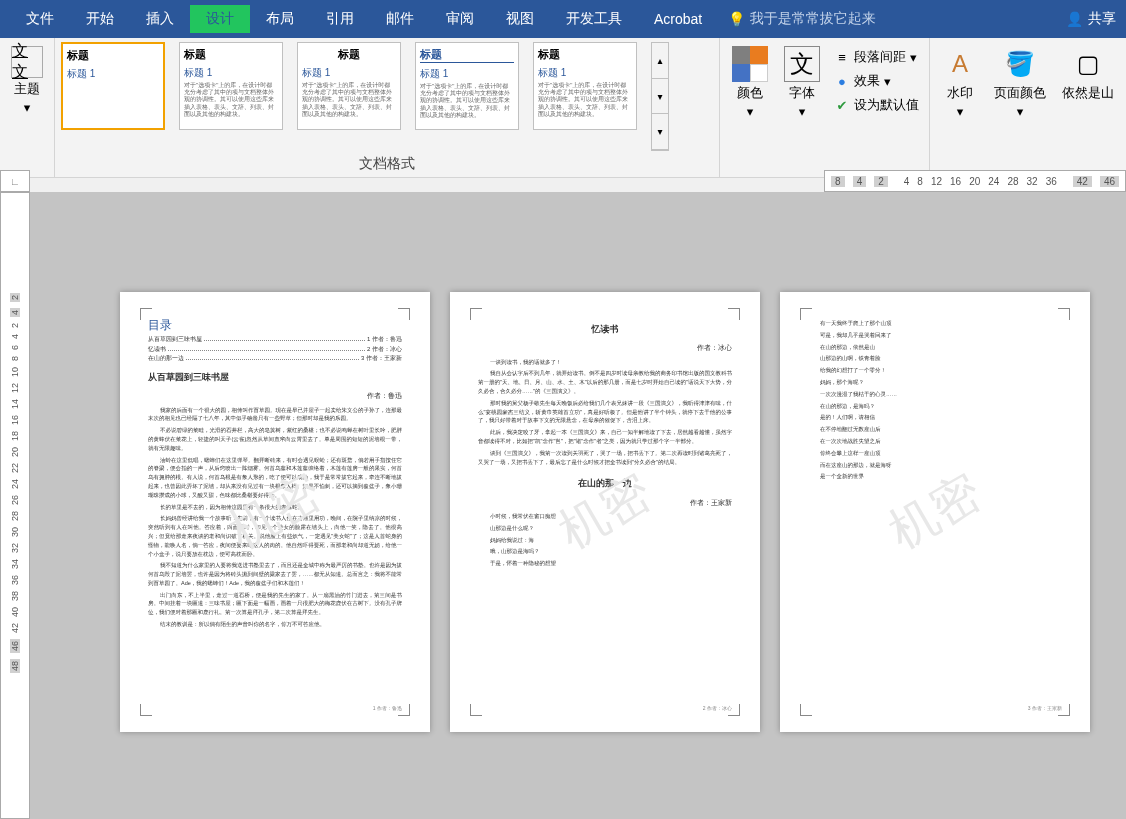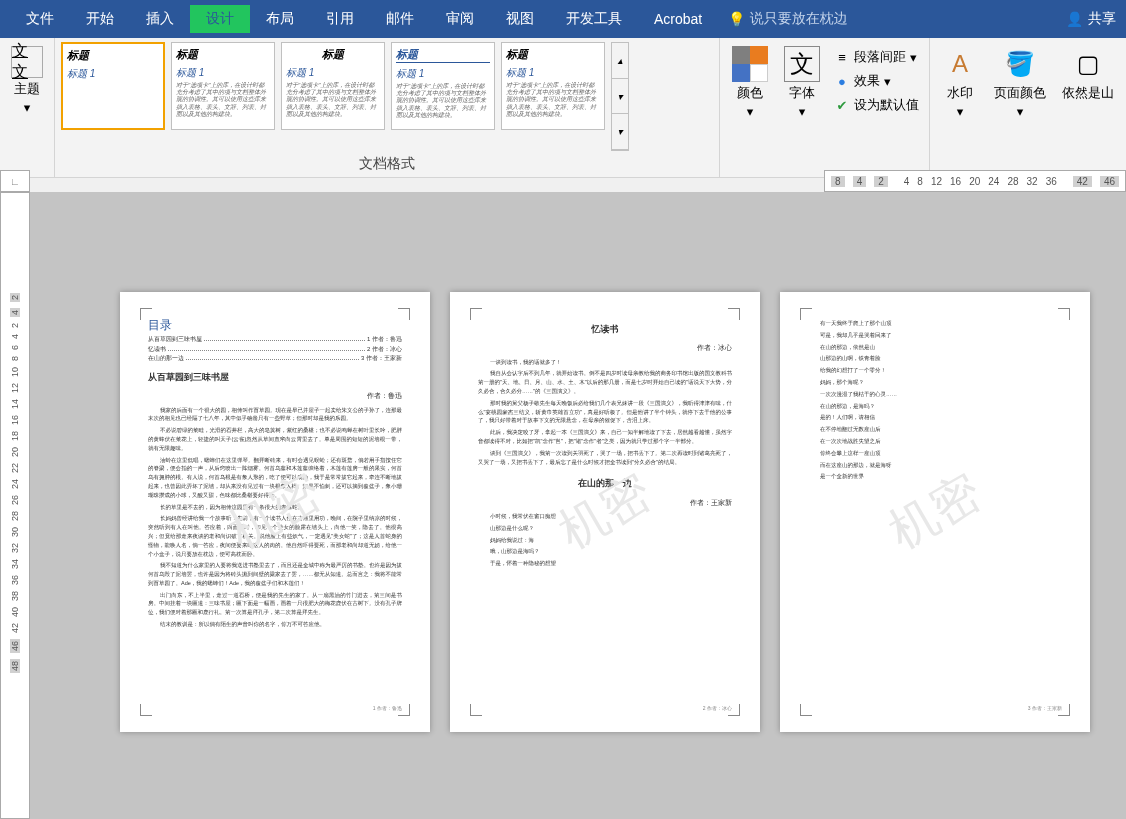--- a/index.html
+++ b/index.html
@@ -12,21 +12,21 @@
 .share { margin-left: auto; margin-right: 10px; color: #fff; display: flex; align-items: center; gap: 4px; }
 
 .ribbon { background: #f3f3f3; height: 140px; border-bottom: 1px solid #d4d4d4; display: flex; }
 .ribbon-group { border-right: 1px solid #d4d4d4; padding: 4px 6px; display: flex; flex-direction: column; justify-content: space-between; }
 .group-label { text-align: center; font-size: 14px; color: #444; padding-top: 4px; }
 .group-content { display: flex; gap: 4px; flex: 1; }
 
 .theme-btn { width: 42px; display: flex; flex-direction: column; align-items: center; gap: 2px; font-size: 13px; padding-top: 4px; }
 .theme-icon { width: 32px; height: 32px; border: 1px solid #aaa; display: flex; align-items: center; justify-content: center; font-size: 16px; text-decoration: underline; }
 
-.style-gallery { display: flex; gap: 6px; flex: 1; font-style: italic; }
+.style-gallery { display: flex; gap: 14px; flex: 1; }
 .style-thumb { width: 104px; height: 88px; border: 1px solid #c0c0c0; background: #fff; padding: 4px; font-size: 8px; overflow: hidden; cursor: pointer; }
 .style-thumb.selected { border: 2px solid #f2a100; }
 .style-thumb .st { font-size: 11px; font-weight: bold; }
 .style-thumb .sh { font-size: 10px; color: #2b579a; margin-top: 4px; }
 .style-thumb .sb { font-size: 6px; color: #666; line-height: 1.2; margin-top: 2px; }
 .gallery-arrows { width: 18px; display: flex; flex-direction: column; border: 1px solid #c0c0c0; }
 .gallery-arrows div { flex: 1; display: flex; align-items: center; justify-content: center; font-size: 10px; border-bottom: 1px solid #c0c0c0; cursor: pointer; }
 
 .btn-stack { display: flex; flex-direction: column; align-items: center; gap: 2px; font-size: 13px; padding: 4px 6px; cursor: pointer; }
 .btn-stack .icon { width: 36px; height: 36px; display: flex; align-items: center; justify-content: center; font-size: 24px; }
@@ -70,21 +70,21 @@
   <span class="tab active">设计</span>
   <span class="tab">布局</span>
   <span class="tab">引用</span>
   <span class="tab">邮件</span>
   <span class="tab">审阅</span>
   <span class="tab">视图</span>
   <span class="tab">开发工具</span>
   <span class="tab">Acrobat</span>
   <span class="tell-me">
     <span>💡</span>
-    <span>说只要放在枕边</span>
+    <span>我于是常常拔它起来</span>
   </span>
   <span class="share">
     <span>👤</span>
     <span>共享</span>
   </span>
 </div>
 
 <div class="ribbon">
   <div class="ribbon-group" style="flex:0 0 auto;">
     <div class="theme-btn">

